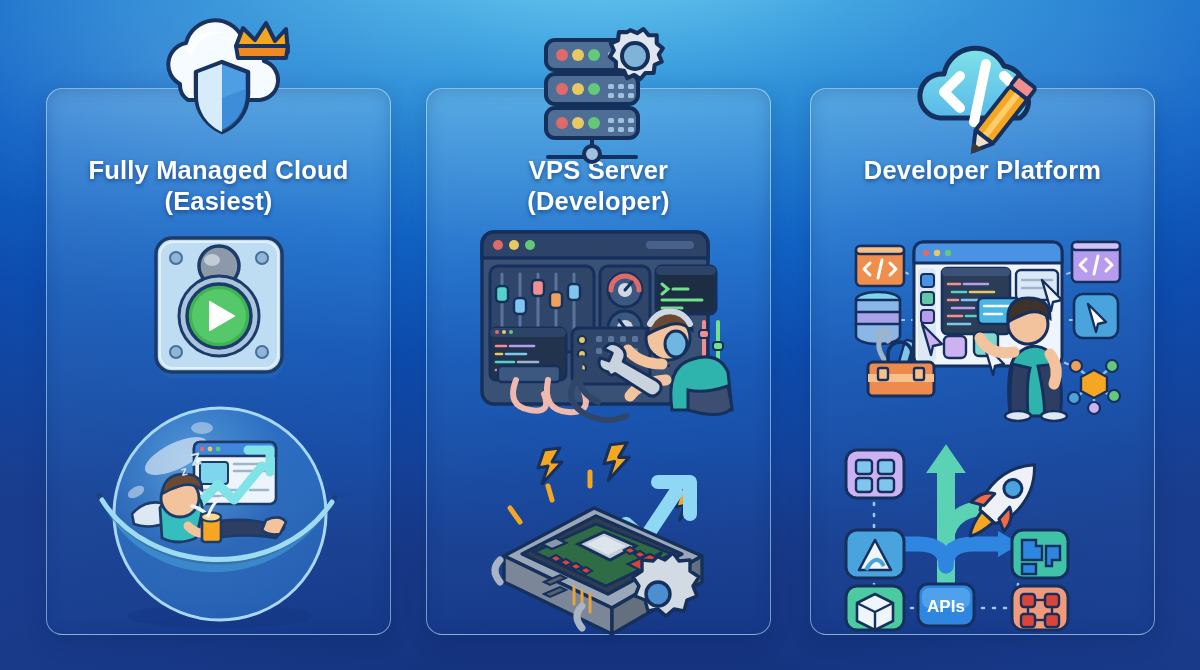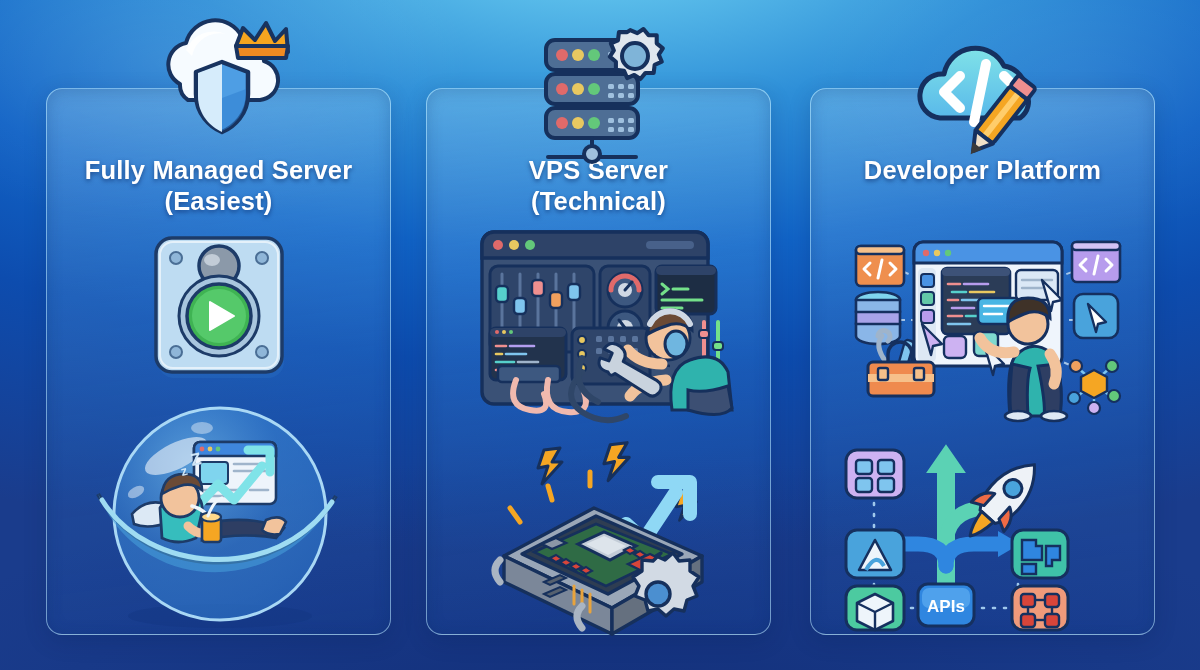--- a/index.html
+++ b/index.html
@@ -61,21 +61,21 @@
 <body>
 
 <div id="stage">
 
   <div class="bg-base"></div>
   <div class="bg-sheenL"></div>
   <div class="bg-sheenR"></div>
   <div class="bg-vig"></div>
 
   <div class="card" id="card1">
-    <div class="card-title">Fully Managed Server
+    <div class="card-title">Fully Managed Cloud
 (Easiest)</div>
   </div>
 
   <div style="position:absolute;left:150px;top:24px;">
     <svg width="140" height="116" viewBox="0 0 140 116">
       <g>
         <path d="M30 60 a22 22 0 0 1 6-41 a30 30 0 0 1 56-6 a26 26 0 0 1 22 24 a20 20 0 0 1 -4 39 H38 a18 18 0 0 1 -8 -16z" fill="#f6fbff" stroke="#18335f" stroke-width="4" stroke-linejoin="round"></path>
         <path d="M36 26 a30 30 0 0 1 40 -16 a28 28 0 0 0 -34 22z" fill="#ffffff" opacity=".9"></path>
         <g>
           <path d="M86 22 l7 -18 l12 12 l11 -17 l9 18 l11 -12 l2 23 z" fill="#f6a51f" stroke="#18335f" stroke-width="4" stroke-linejoin="round"></path>
@@ -163,21 +163,21 @@
       </g>
       <g fill="#cfe6f7" font-family="'Liberation Sans',sans-serif" font-weight="bold">
         <text x="98" y="72" font-size="13" transform="rotate(-14 98 72)">z</text>
         <text x="108" y="62" font-size="17" transform="rotate(-12 108 62)">Z</text>
       </g>
     </svg>
   </div>
 
   <div class="card" id="card2">
     <div class="card-title">VPS Server
-(Technical)</div>
+(Developer)</div>
   </div>
 
   <div style="position:absolute;left:532px;top:24px;">
     <svg width="136" height="118" viewBox="0 0 136 118">
       <g stroke="#16305c" stroke-width="4" stroke-linejoin="round">
         <rect x="14" y="16" width="92" height="30" rx="9" fill="#4e6e95"></rect>
         <rect x="14" y="50" width="92" height="30" rx="9" fill="#4e6e95"></rect>
         <rect x="14" y="84" width="92" height="30" rx="9" fill="#4e6e95"></rect>
       </g>
       <g>

